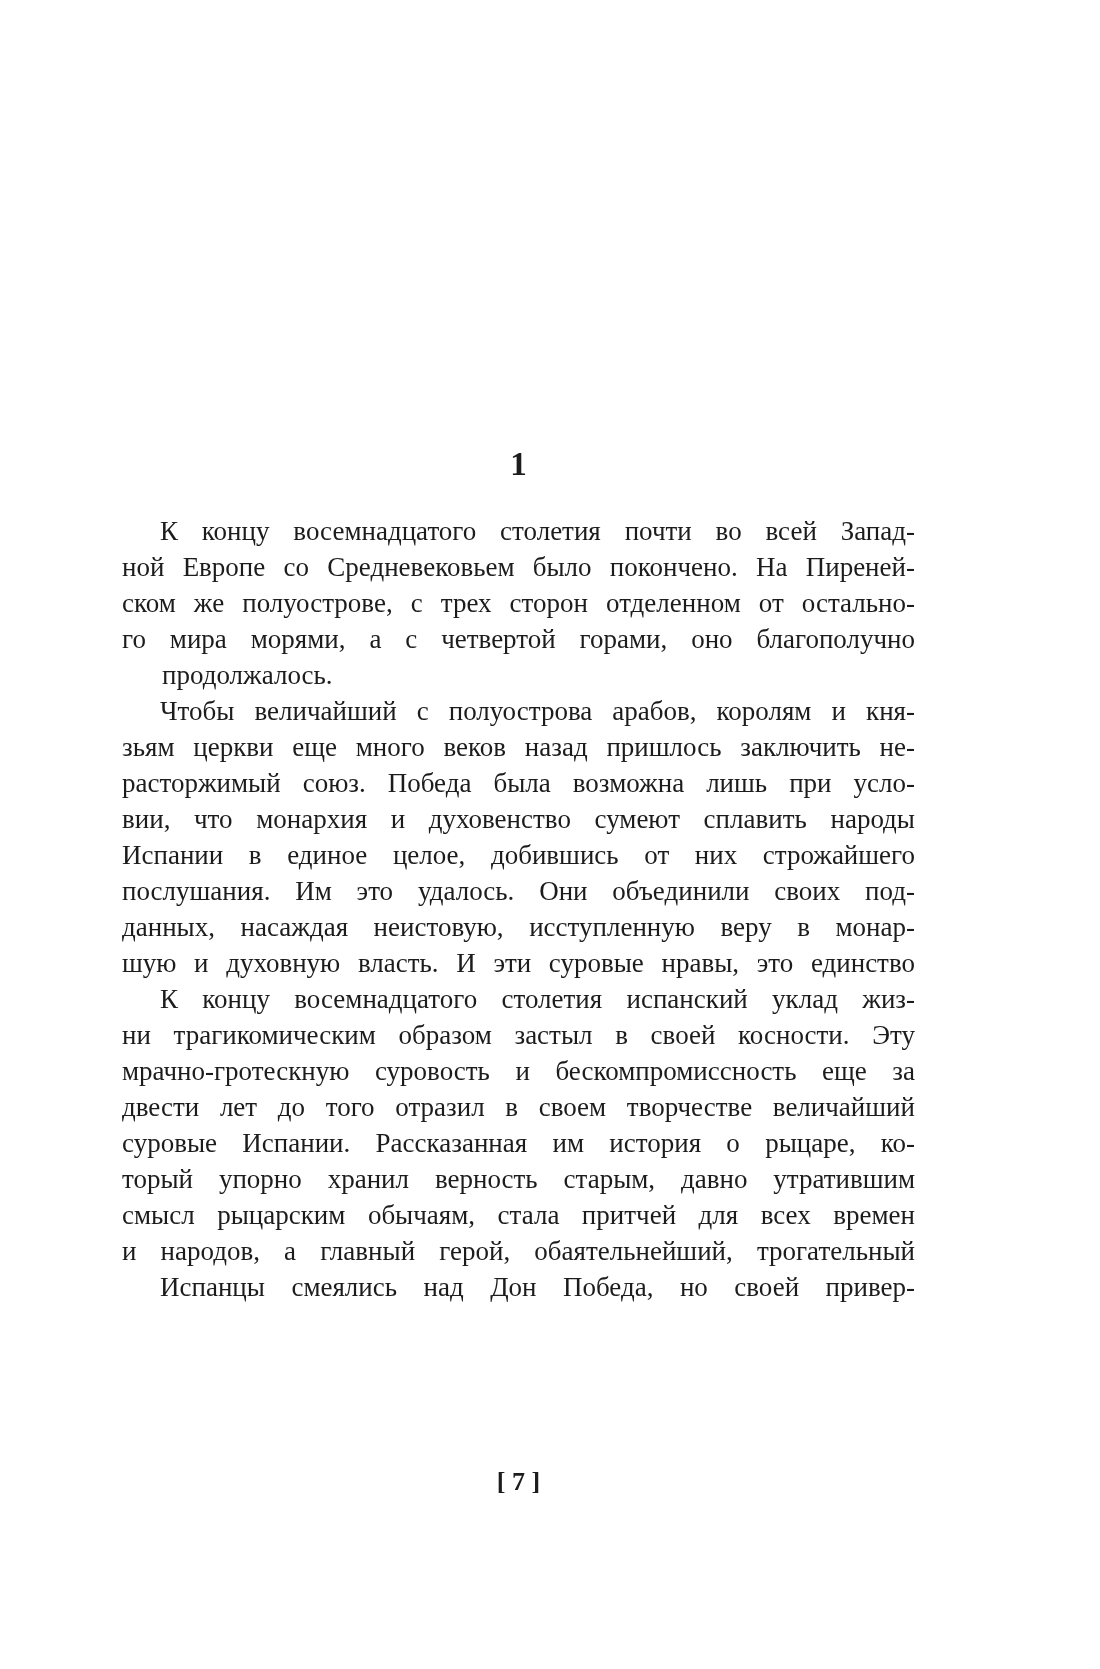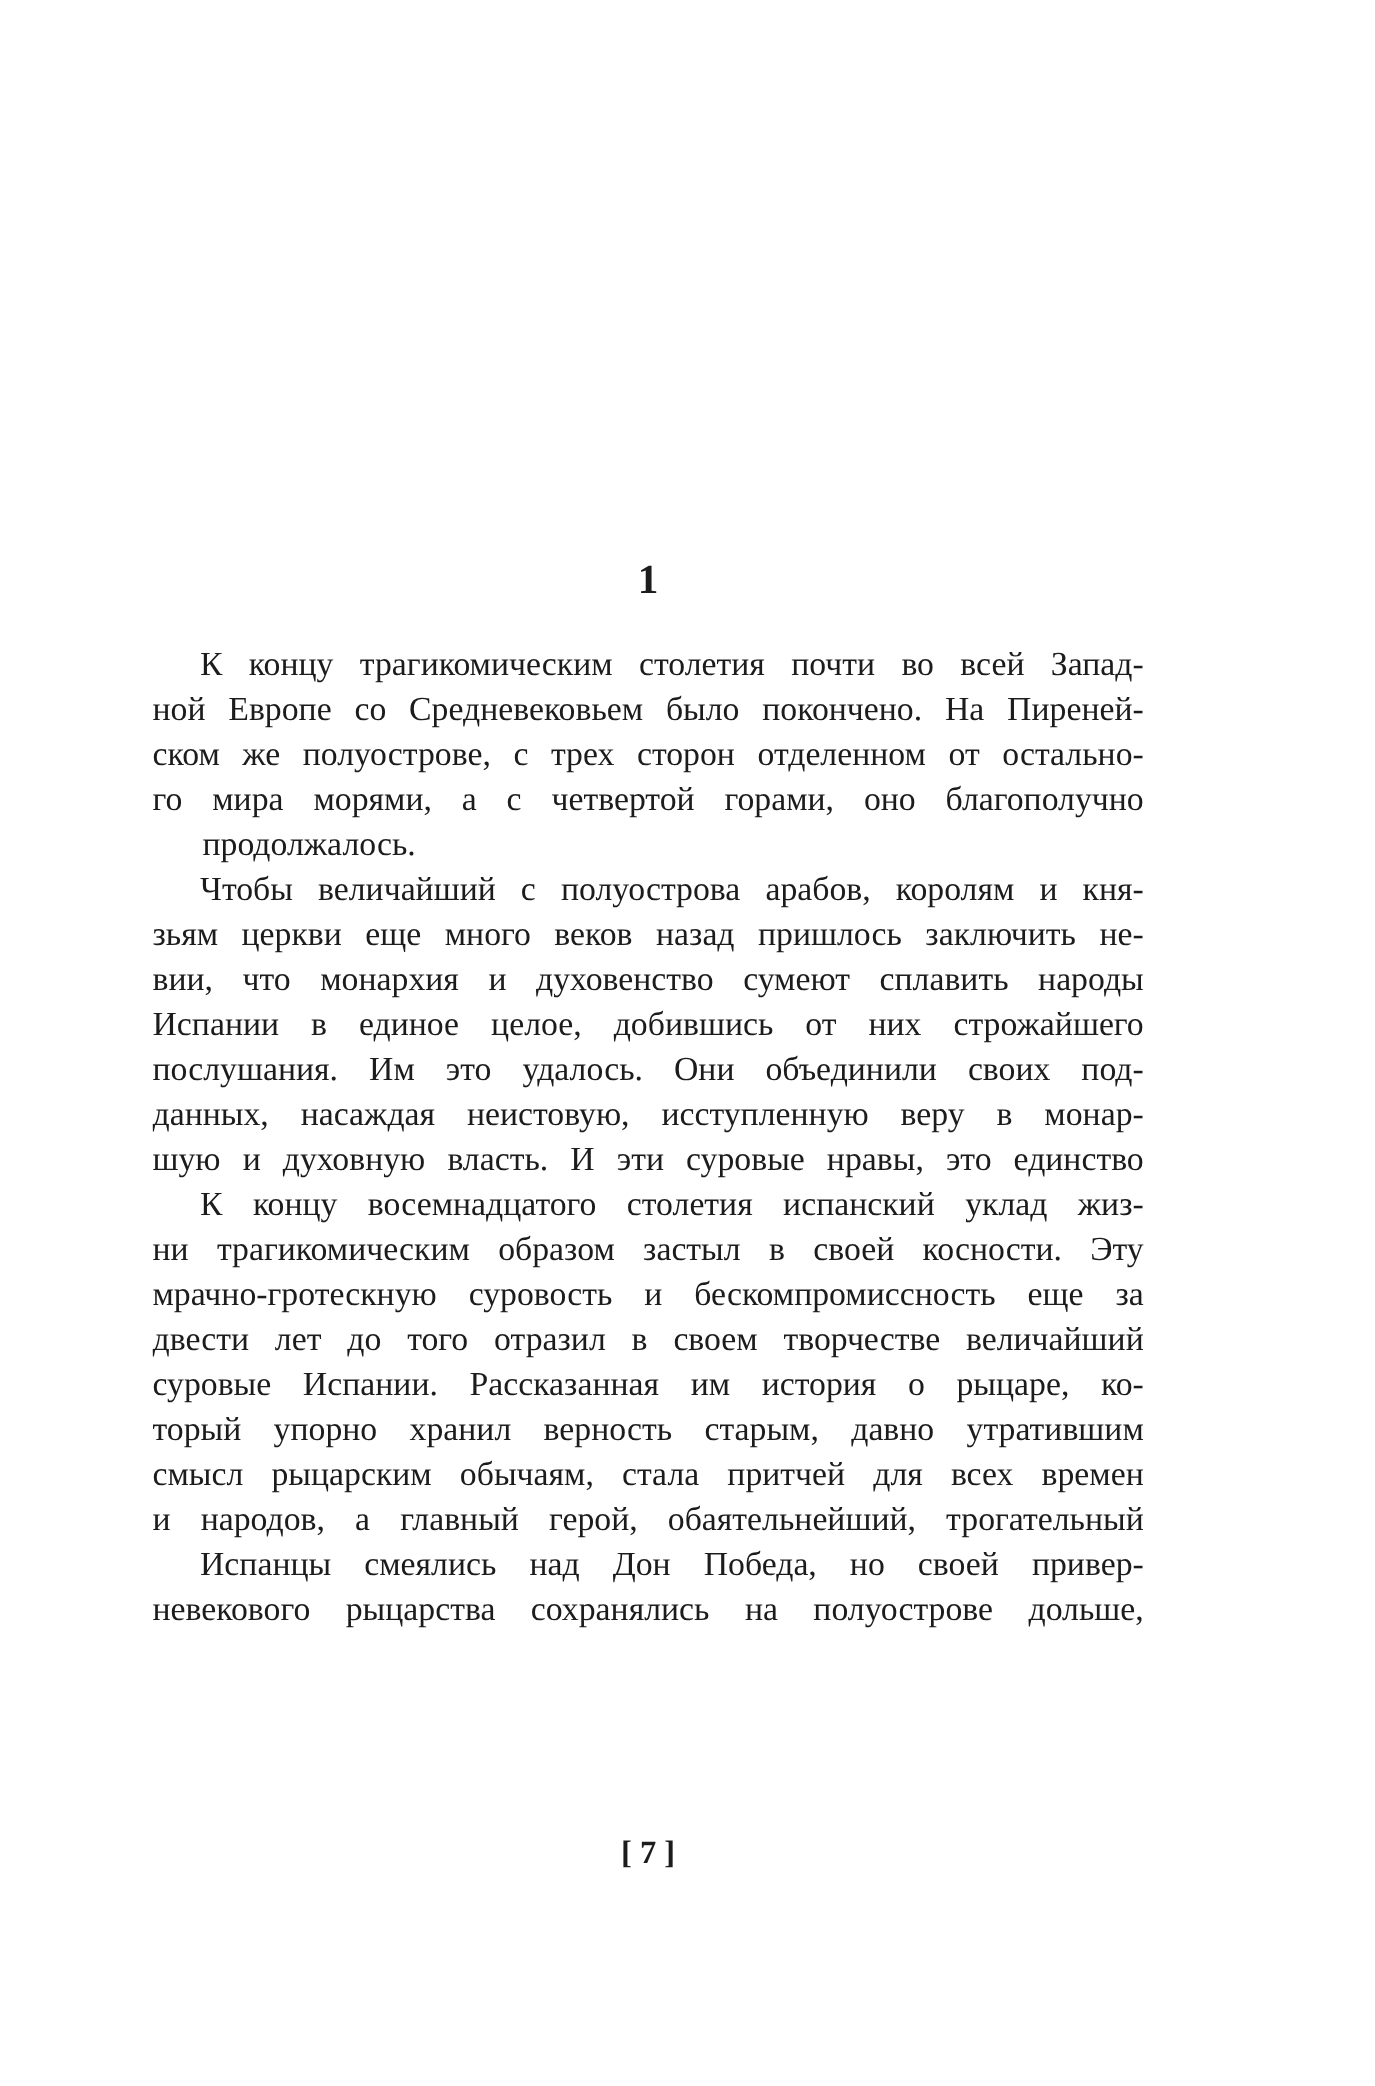--- a/index.html
+++ b/index.html
@@ -59,38 +59,38 @@
     color: #1c1c1c;
   }
 </style>
 </head>
 <body>
 
 <div class="page">
   <div class="chapter">1</div>
 
   <div class="body-text" id="body-text">
-      <div class="line first">К концу трагикомическим столетия почти во всей Запад-</div>
+      <div class="line first">К концу восемнадцатого столетия почти во всей Запад-</div>
       <div class="line">ной Европе со Средневековьем было покончено. На Пиреней-</div>
       <div class="line">ском же полуострове, с трех сторон отделенном от остально-</div>
       <div class="line">го мира морями, а с четвертой горами, оно благополучно</div>
       <div class="line end">продолжалось.</div>
       <div class="line first">Чтобы величайший с полуострова арабов, королям и кня-</div>
       <div class="line">зьям церкви еще много веков назад пришлось заключить не-</div>
+      <div class="line">расторжимый союз. Победа была возможна лишь при усло-</div>
       <div class="line">вии, что монархия и духовенство сумеют сплавить народы</div>
       <div class="line">Испании в единое целое, добившись от них строжайшего</div>
       <div class="line">послушания. Им это удалось. Они объединили своих под-</div>
       <div class="line">данных, насаждая неистовую, исступленную веру в монар-</div>
       <div class="line">шую и духовную власть. И эти суровые нравы, это единство</div>
       <div class="line first">К концу восемнадцатого столетия испанский уклад жиз-</div>
       <div class="line">ни трагикомическим образом застыл в своей косности. Эту</div>
       <div class="line">мрачно-гротескную суровость и бескомпромиссность еще за</div>
       <div class="line">двести лет до того отразил в своем творчестве величайший</div>
       <div class="line">суровые Испании. Рассказанная им история о рыцаре, ко-</div>
       <div class="line">торый упорно хранил верность старым, давно утратившим</div>
       <div class="line">смысл рыцарским обычаям, стала притчей для всех времен</div>
       <div class="line">и народов, а главный герой, обаятельнейший, трогательный</div>
       <div class="line first">Испанцы смеялись над Дон Победа, но своей привер-</div>
-      <div class="line">невекового рыцарства сохранялись на полуострове дольше,</div>
     </div>
 
   <div class="folio">[ 7 ]</div>
 </div>
 
 </body></html>

